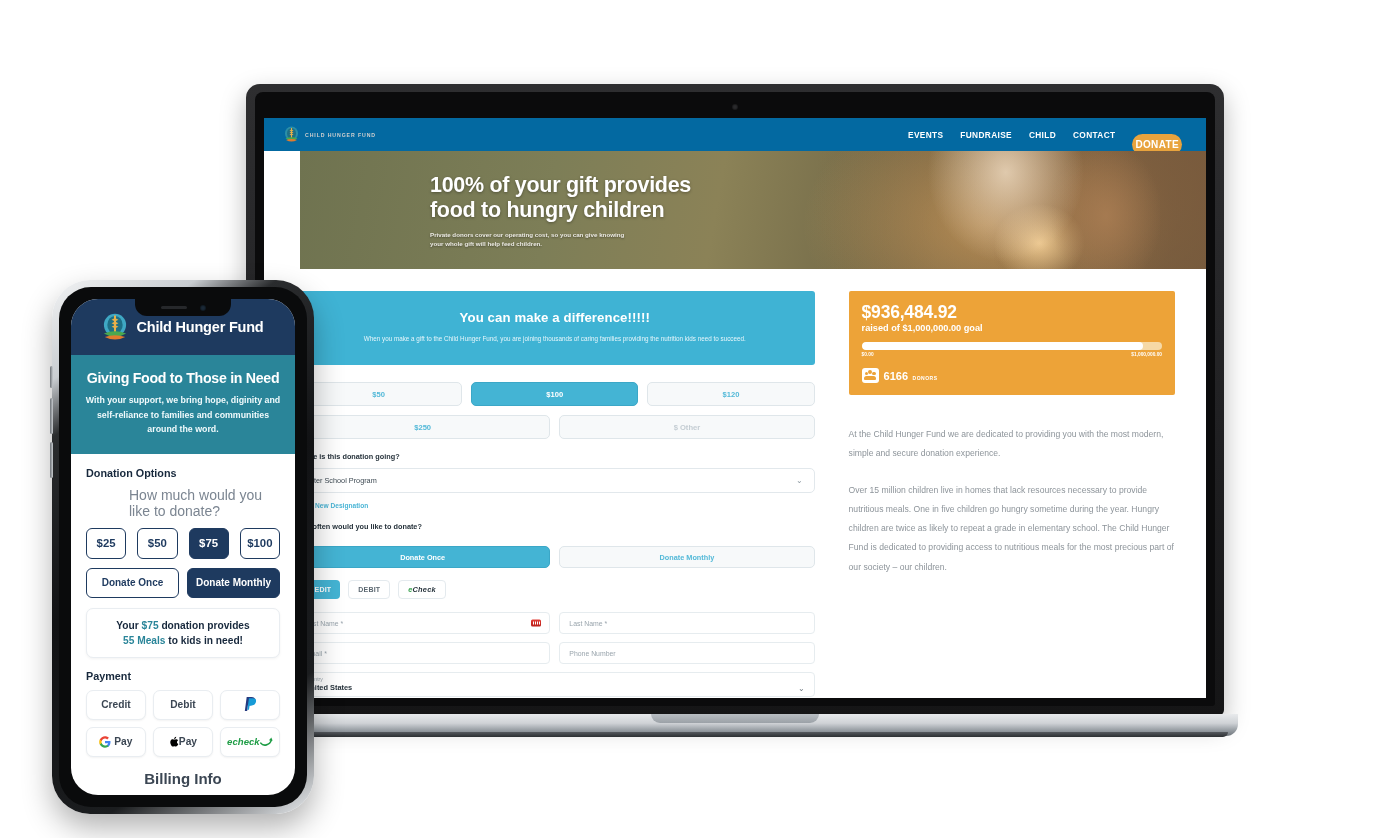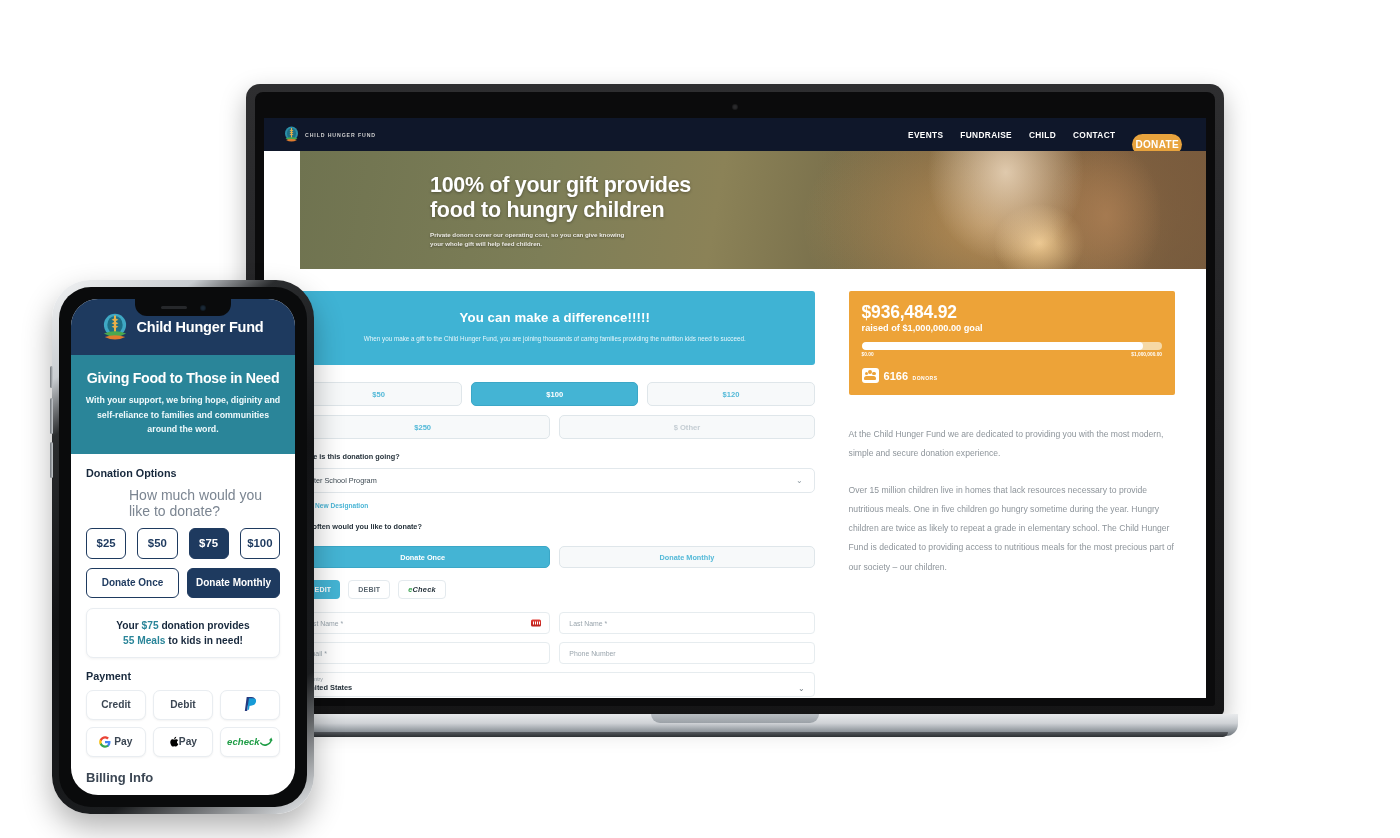--- a/index.html
+++ b/index.html
@@ -45,21 +45,21 @@
     border-radius: 0 0 9px 9px;
   }
   .base-shadow {
     position:absolute; left:-4px; top:648px; width:986px; height:5px;
     background: linear-gradient(180deg,#55595e,#2c2f32);
     border-radius: 0 0 6px 6px;
   }
 
   
   .site-nav {
-    height:33px; background:#0f172a; display:flex; align-items:center;
+    height:33px; background:#0369a1; display:flex; align-items:center;
     padding: 0 24px 0 20px;
   }
   .brand { display:flex; align-items:center; gap:6px; }
   .brand-logo { width:15px; height:17px; position:relative; }
   .brand-name {
     font-size:5.2px; letter-spacing:.9px; color:#cfcfcf; font-weight:600;
     white-space:nowrap;
   }
   .nav-right { margin-left:auto; display:flex; align-items:center; gap:17px; }
   .nav-link {
@@ -276,21 +276,21 @@
   .ph-impact div { font-size:10.2px; font-weight:800; color:#17283c; line-height:15px; }
   .ph-impact .hl { color:#2a8599; }
   .ph-pay-title { margin-top:12px; font-size:10.8px; font-weight:800; color:#17283c; }
   .ph-pays { margin-top:8px; display:flex; flex-wrap:wrap; gap:7px; }
   .ph-pay {
     flex:0 0 calc(33.333% - 4.7px); height:30px; border:1px solid #e9edf1;
     border-radius:7px; background:#fff; display:flex; align-items:center;
     justify-content:center; font-size:10.2px; font-weight:700; color:#3b4653;
     box-shadow:0 1px 2px rgba(0,0,0,.05);
   }
-  .ph-billing { margin-top:13px; font-size:13px; font-weight:700; color:#3b4653; }
+  .ph-billing { margin-top:13px; font-size:15px; font-weight:700; color:#3b4653;text-align:center; }
 
   .gp-g { font-weight:800; font-size:12px; }
   .echeck-ph { font-style:italic; font-weight:800; color:#1f9d46; font-size:9.6px; }
 </style>
 </head>
 <body>
 
 <div id="stage">
 
   <div id="laptop">

